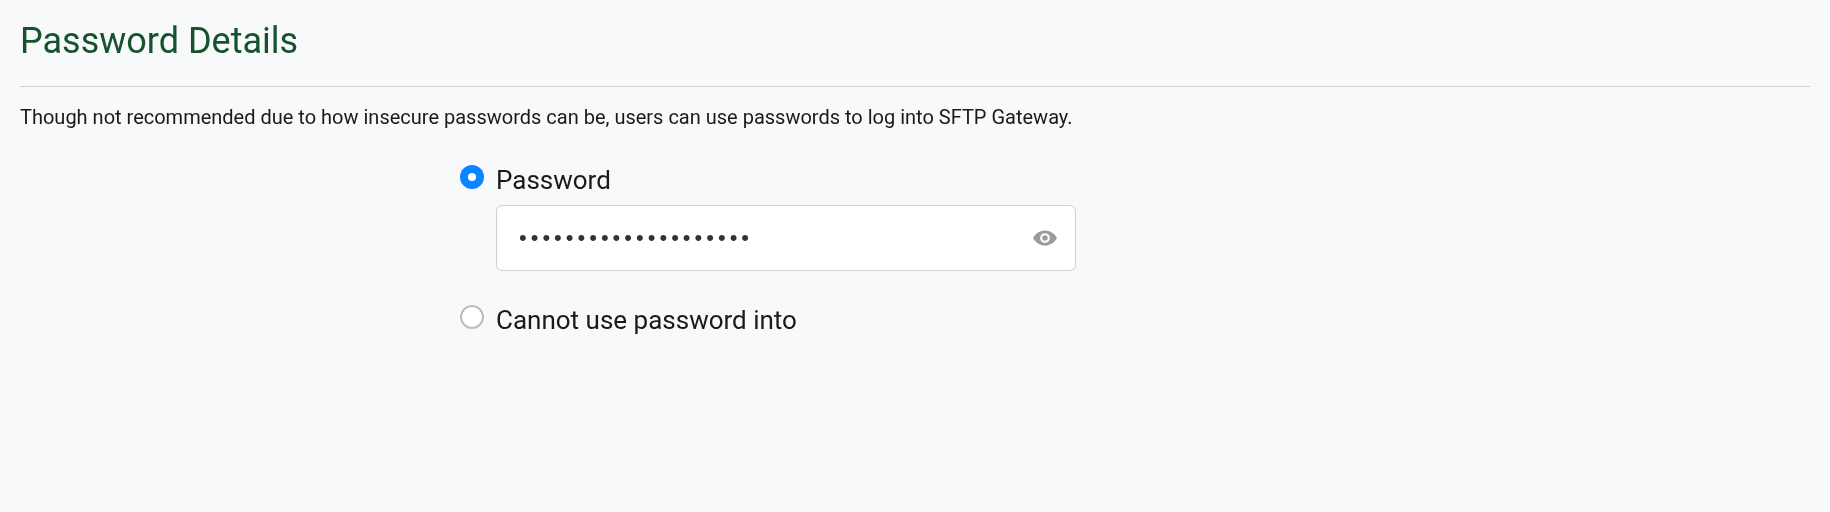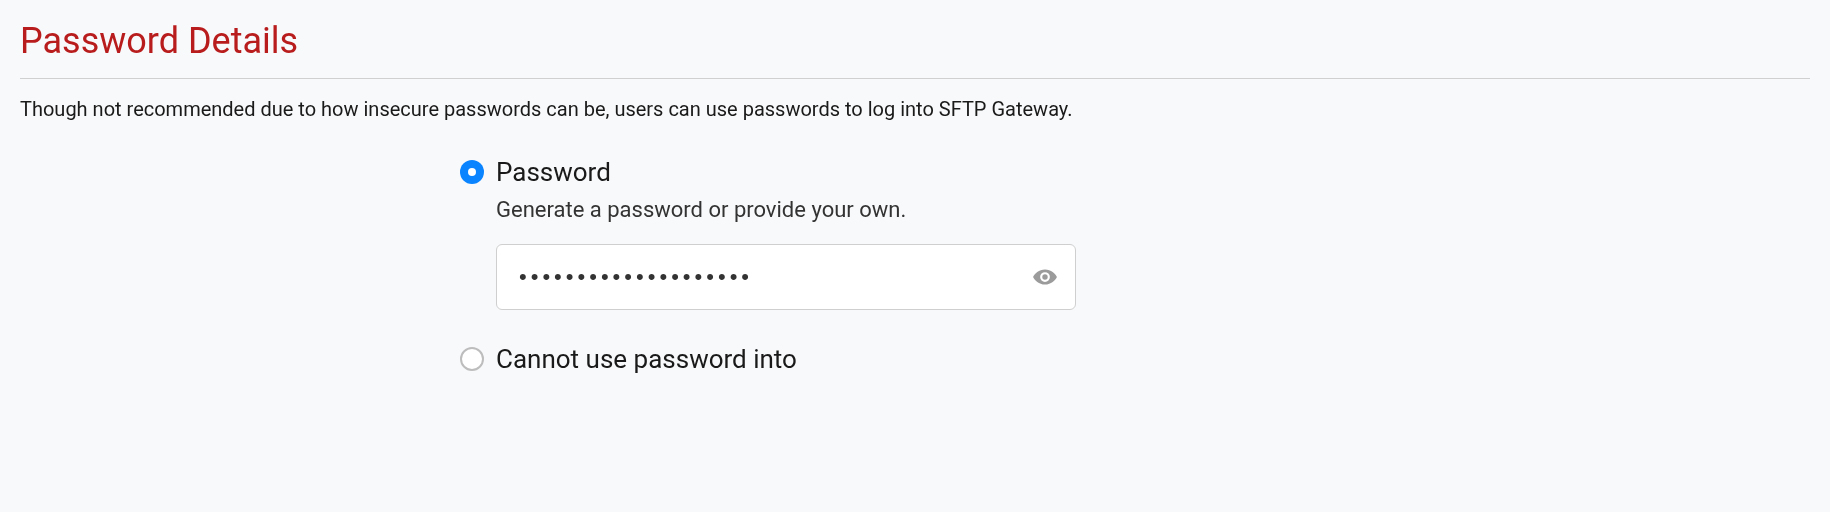--- a/index.html
+++ b/index.html
@@ -10,36 +10,35 @@
     body {
       font-family: -apple-system, BlinkMacSystemFont, "Segoe UI", Roboto, Helvetica, Arial, sans-serif;
       background: #f8f9fa;
       padding: 20px;
       color: #1a1a1a;
       width: 1830px;
     }
     .section-title {
       font-size: 36px;
       font-weight: 400;
-      color: #b91c1c;
-      padding-bottom: 16px;
+      color: #14532d;
+      padding-bottom: 24px;
       border-bottom: 1px solid #d0d0d0;
       margin-bottom: 18px;
     }
     .section-description {
       font-size: 20px;
       color: #1a1a1a;
       margin-bottom: 36px;
     }
     .options-block {
       margin-left: 440px;
     }
     .radio-row {
       display: flex;
-      align-items: center;
       gap: 12px;
       margin-bottom: 10px;
     }
     .radio-row.spaced {
       margin-top: 34px;
     }
     .radio-circle {
       width: 24px;
       height: 24px;
       border-radius: 50%;
@@ -122,21 +121,20 @@
 <p class="section-description">Though not recommended due to how insecure passwords can be, users can use passwords to log into SFTP Gateway.</p>
 
 <div class="options-block">
 
   <div class="radio-row">
     <span class="radio-circle radio-selected"></span>
     <span class="radio-label">Password</span>
   </div>
 
   <div class="sub-block">
-    <p class="helper-text">Generate a password or provide your own.</p>
 
     <div class="input-wrap">
       <input type="password" class="password-input" value="••••••••••••••••••••" style="">
       <button class="eye-btn">
         <svg viewBox="0 0 24 24" width="26" height="26" fill="currentColor">
           <path d="M12 5C6.5 5 2.2 9.1 1 12c1.2 2.9 5.5 7 11 7s9.8-4.1 11-7c-1.2-2.9-5.5-7-11-7zm0 11.5A4.5 4.5 0 1 1 12 7.5a4.5 4.5 0 0 1 0 9zm0-7a2.5 2.5 0 1 0 0 5 2.5 2.5 0 0 0 0-5z"></path>
         </svg>
       </button>
     </div>
 

